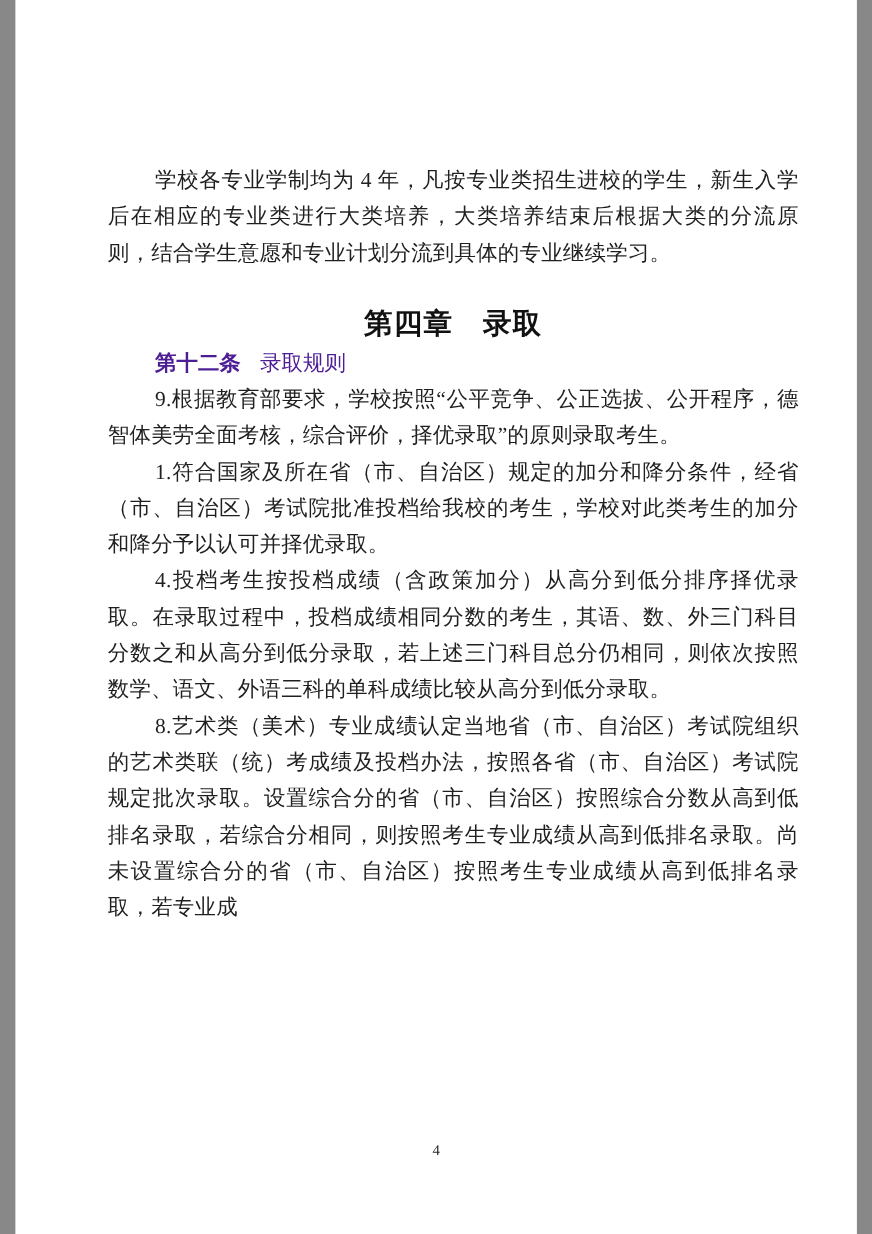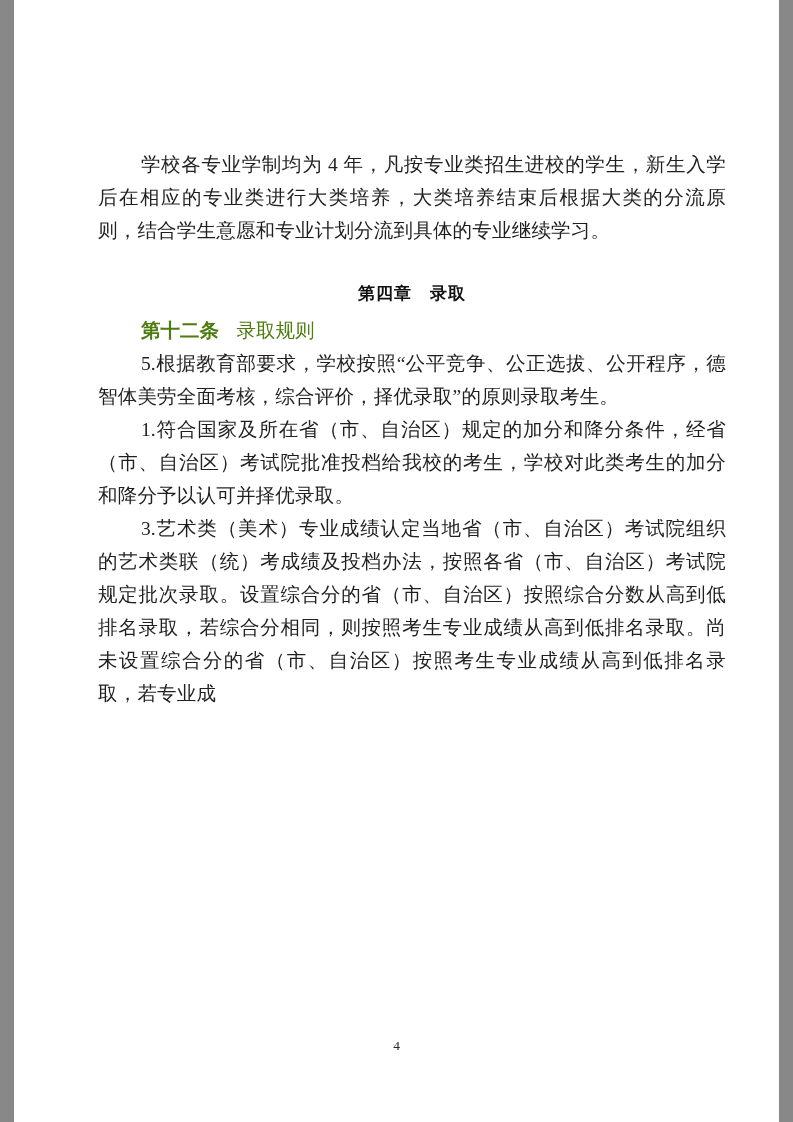--- a/index.html
+++ b/index.html
@@ -27,34 +27,34 @@
     font-size: 19.5px;
     line-height: 33px;
     color: #1f1f1f;
     text-align: justify;
     text-justify: inter-character;
     text-indent: 2.2em;
     letter-spacing: 0.2px;
   }
   .chapter-heading {
     margin: 30px 0 0 0;
-    font-size: 17px;
+    font-size: 26px;
     line-height: 34px;
     font-weight: 700;
     text-align: center;
     text-indent: 0;
     color: #111111;
     font-family: "Liberation Sans", "DejaVu Sans", sans-serif;
     letter-spacing: 1px;
   }
   .article-line {
     margin: 3px 0 0 0;
     font-size: 19.5px;
     line-height: 33px;
-    color: #4d7c0f;
+    color: #4c1d95;
     text-indent: 2.2em;
   }
   .article-number {
     font-weight: 700;
     margin-right: 0.9em;
   }
   .footer {
     position: absolute;
     top: 1036px;
     left: 0;
@@ -73,24 +73,25 @@
   <div class="content">
 
     <p class="body-para">学校各专业学制均为 4 年，凡按专业类招生进校的学生，新生入学后在相应的专业类进行大类培养，大类培养结束后根据大类的分流原则，结合学生意愿和专业计划分流到具体的专业继续学习。</p>
 
     <h1 class="chapter-heading">第四章　录取</h1>
 
     <p class="article-line">
       <span class="article-number">第十二条</span><span class="article-title">录取规则</span>
     </p>
 
-    <p class="body-para">5.根据教育部要求，学校按照“公平竞争、公正选拔、公开程序，德智体美劳全面考核，综合评价，择优录取”的原则录取考生。</p>
+    <p class="body-para">9.根据教育部要求，学校按照“公平竞争、公正选拔、公开程序，德智体美劳全面考核，综合评价，择优录取”的原则录取考生。</p>
 
 
     <p class="body-para">1.符合国家及所在省（市、自治区）规定的加分和降分条件，经省（市、自治区）考试院批准投档给我校的考生，学校对此类考生的加分和降分予以认可并择优录取。</p>
 
+    <p class="body-para">4.投档考生按投档成绩（含政策加分）从高分到低分排序择优录取。在录取过程中，投档成绩相同分数的考生，其语、数、外三门科目分数之和从高分到低分录取，若上述三门科目总分仍相同，则依次按照数学、语文、外语三科的单科成绩比较从高分到低分录取。</p>
 
-    <p class="body-para">3.艺术类（美术）专业成绩认定当地省（市、自治区）考试院组织的艺术类联（统）考成绩及投档办法，按照各省（市、自治区）考试院规定批次录取。设置综合分的省（市、自治区）按照综合分数从高到低排名录取，若综合分相同，则按照考生专业成绩从高到低排名录取。尚未设置综合分的省（市、自治区）按照考生专业成绩从高到低排名录取，若专业成</p>
+    <p class="body-para">8.艺术类（美术）专业成绩认定当地省（市、自治区）考试院组织的艺术类联（统）考成绩及投档办法，按照各省（市、自治区）考试院规定批次录取。设置综合分的省（市、自治区）按照综合分数从高到低排名录取，若综合分相同，则按照考生专业成绩从高到低排名录取。尚未设置综合分的省（市、自治区）按照考生专业成绩从高到低排名录取，若专业成</p>
 
   </div>
 
   <div class="footer">4</div>
 </div>
 
 </body></html>

